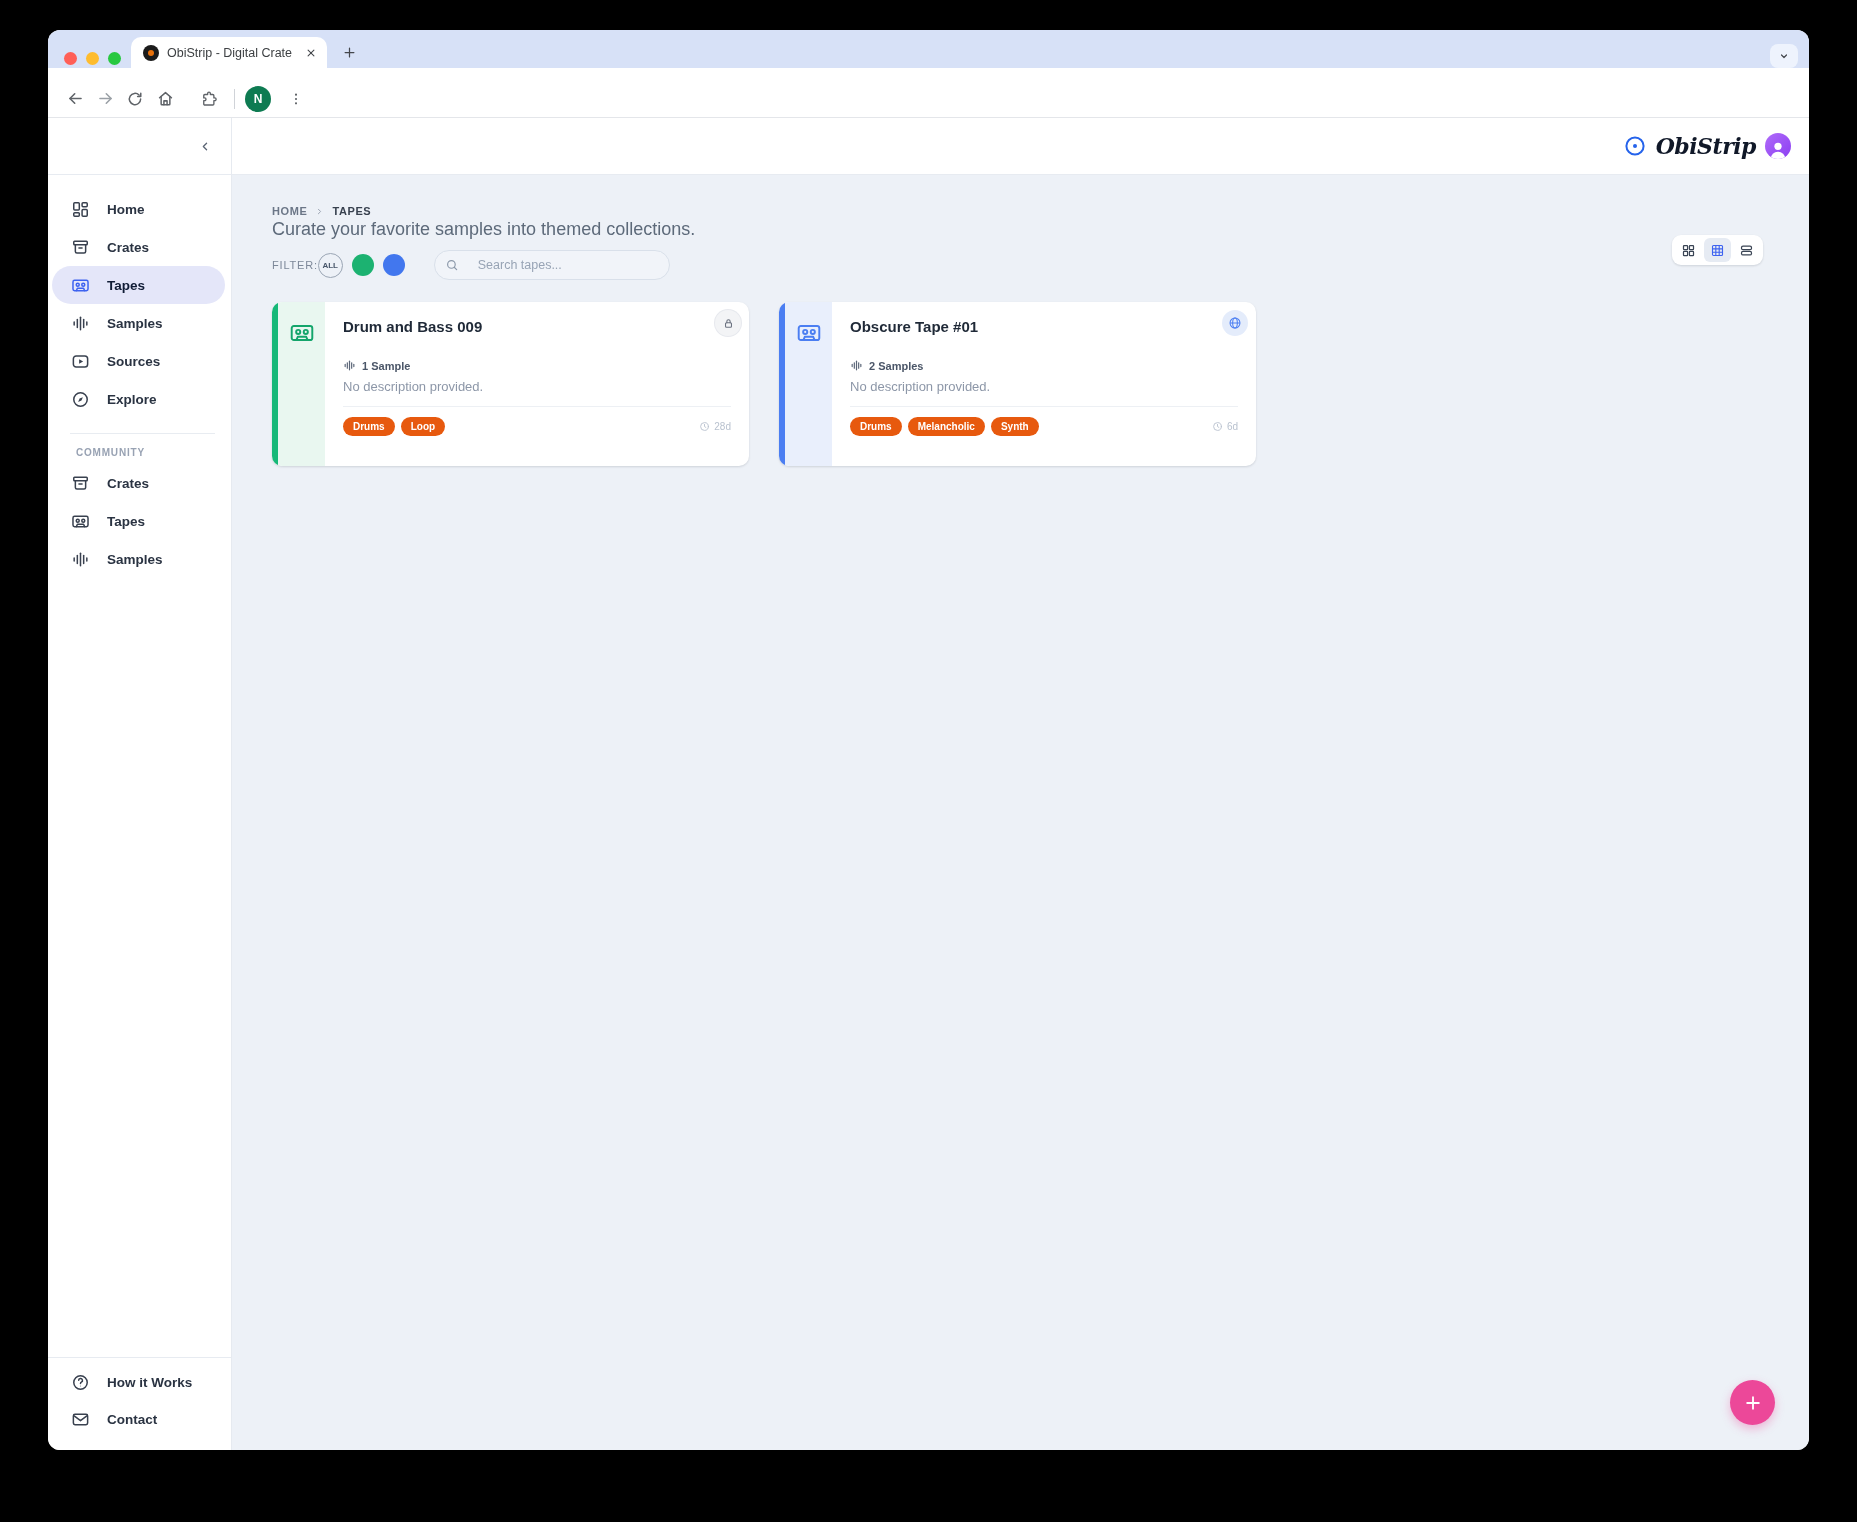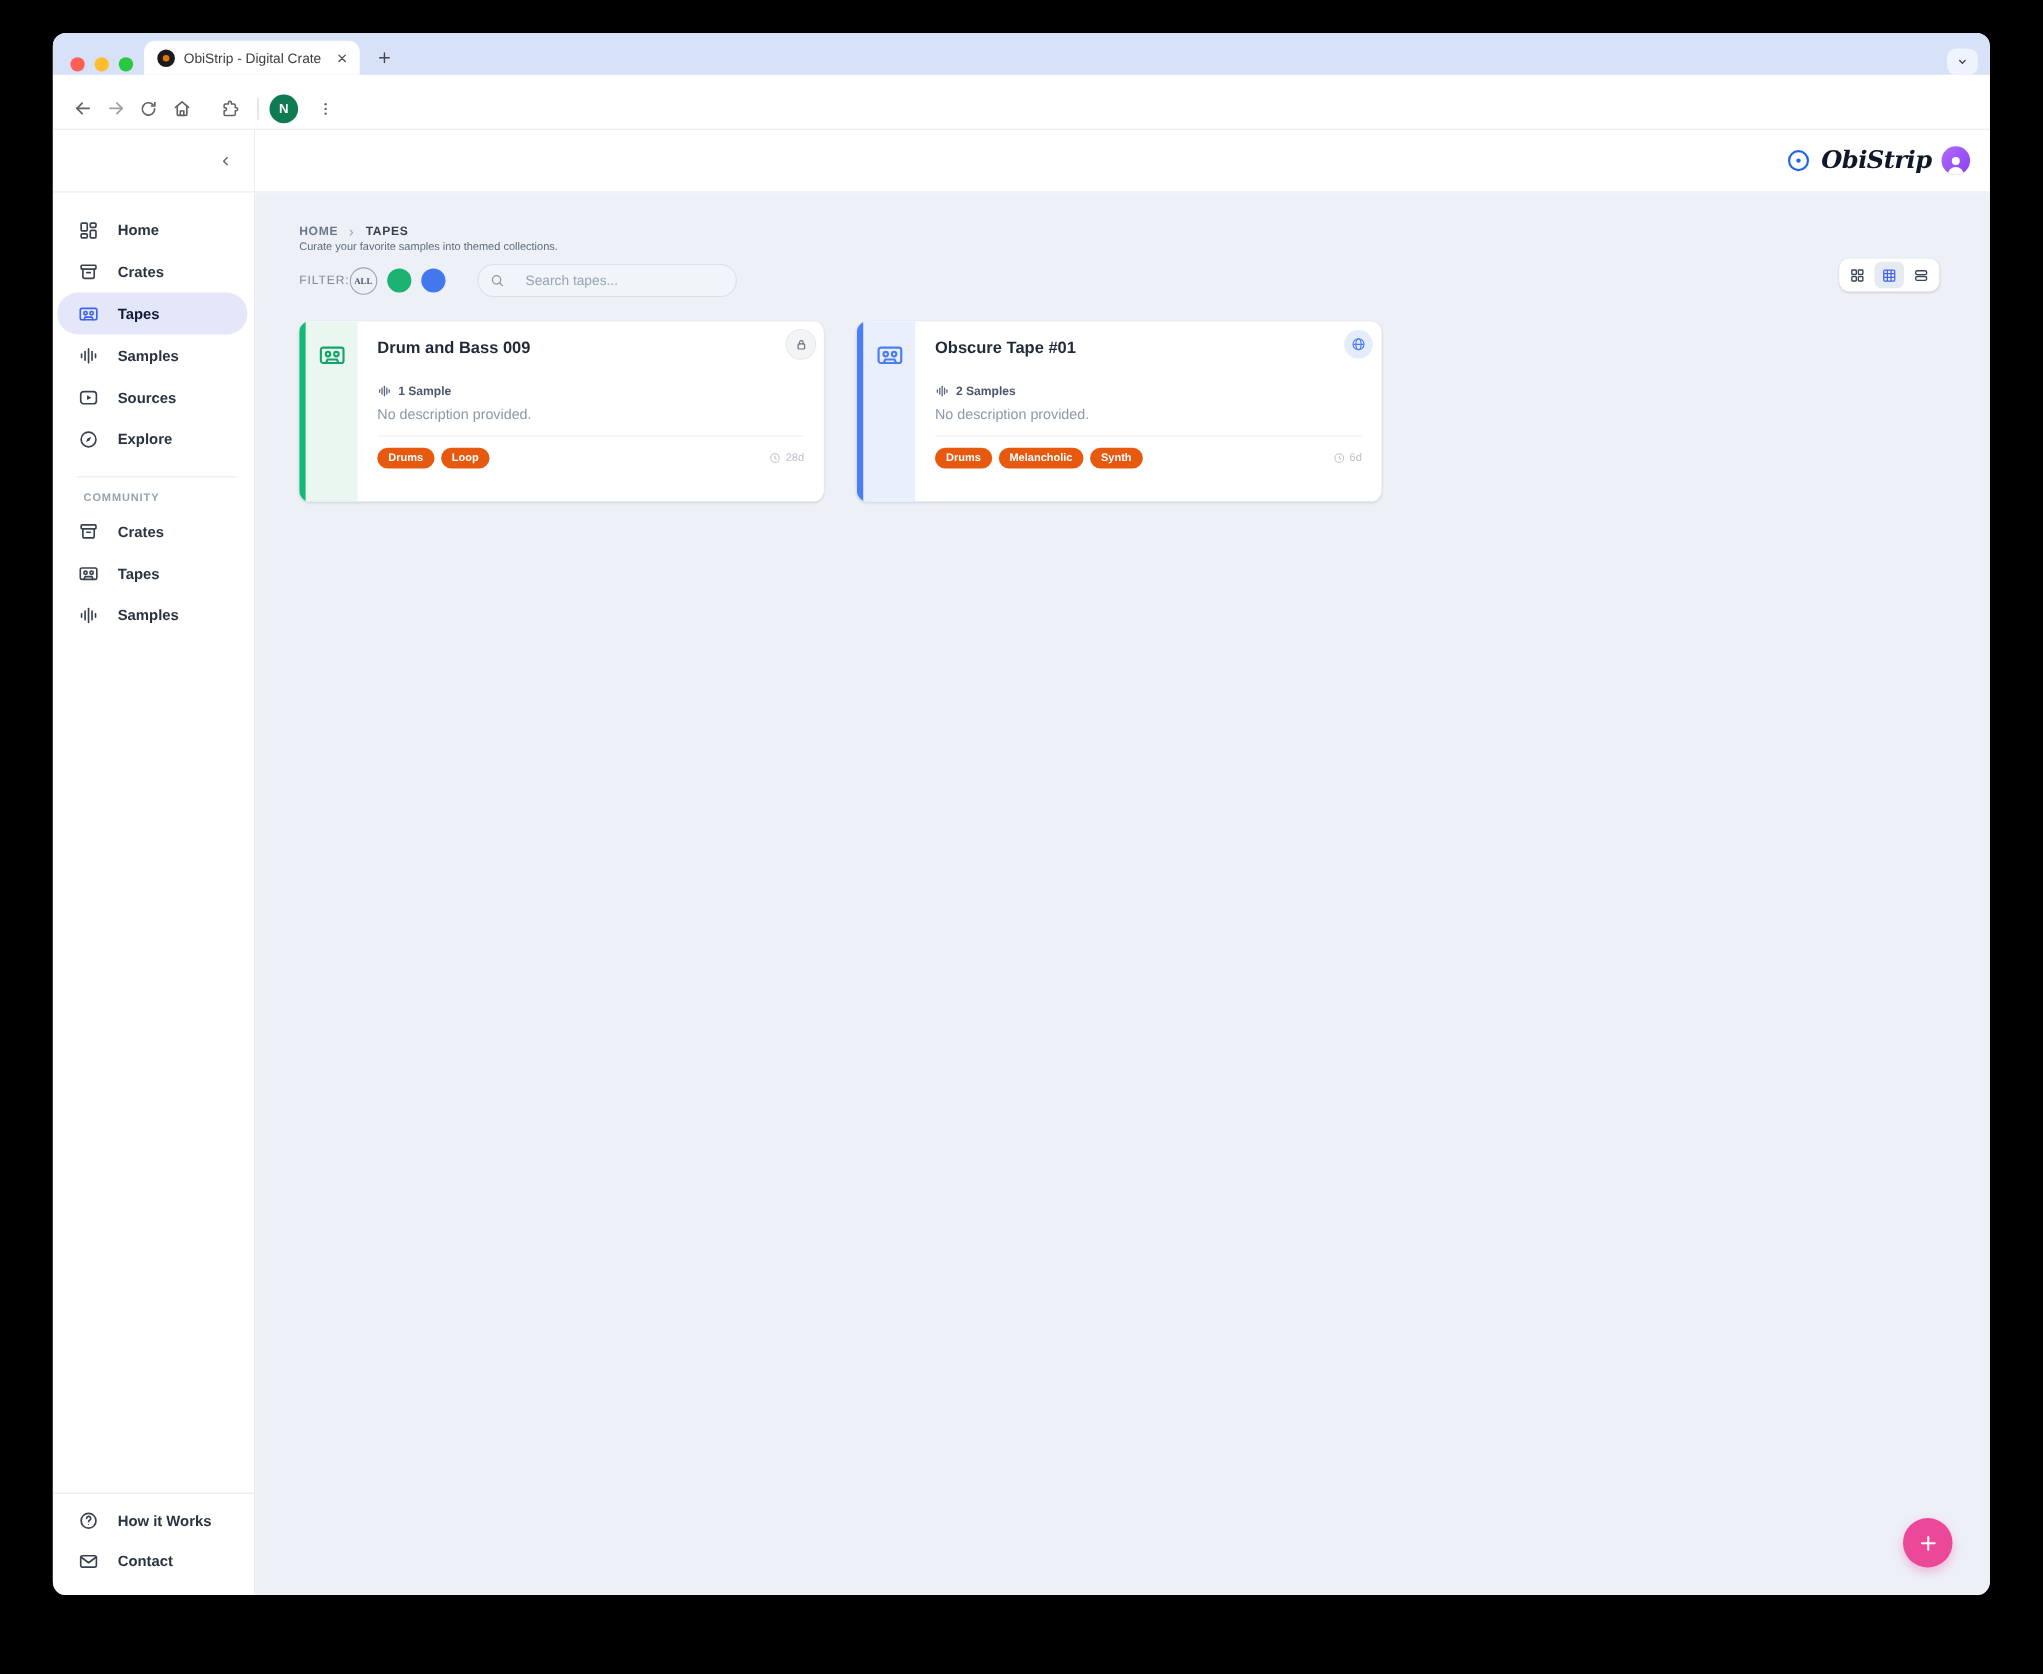--- a/index.html
+++ b/index.html
@@ -51,25 +51,25 @@
   .brand-disc { color:#2563eb; width:24px; height:24px; display:flex; align-items:center; justify-content:center; }
   .brand-word { font-family:"DejaVu Serif", serif; font-style:italic; font-weight:800; font-size:22px; color:#101828; letter-spacing:-.5px; }
   .brand-avatar { width:26px; height:26px; border-radius:50%; background:linear-gradient(135deg,#b06cf9,#8b3df2); display:flex; align-items:flex-end; justify-content:center; overflow:hidden; }
 
   .content { flex:1; background:#edf1f7; position:relative; padding:30px 46px 0 40px; }
   .crumbs { display:flex; align-items:center; gap:8px; }
   .crumb-home { font-size:11px; font-weight:700; letter-spacing:.6px; color:#6b7687; }
   .crumb-sep { color:#9aa4b2; display:flex; }
   .crumb-cur { font-size:11px; font-weight:700; letter-spacing:.6px; color:#38414f; }
   .page-title { margin-top:12px; font-size:30px; line-height:38px; font-weight:700; color:#141e2c; letter-spacing:-.3px; }
-  .page-sub { margin-top:2px; font-size:10px; color:#5d6a7a; }
+  .page-sub { margin-top:2px; font-size:18px; color:#5d6a7a; }
 
   .filter-row { margin-top:10px; display:flex; align-items:center; height:30px; }
   .filter-label { font-size:11px; font-weight:400; letter-spacing:.8px; color:#7d8899; margin-right:0; }
-  .chip-all { width:25px; height:25px; border-radius:50%; border:1.5px solid #9aa5b4; color:#475569; font-size:8px; font-weight:700; display:flex; align-items:center; justify-content:center; margin-right:9px; background:transparent;font-family:Liberation Serif, serif; }
+  .chip-all { width:25px; height:25px; border-radius:50%; border:1.5px solid #9aa5b4; color:#475569; font-size:8px; font-weight:700; display:flex; align-items:center; justify-content:center; margin-right:9px; background:transparent; }
   .dot { width:22px; height:22px; border-radius:50%; margin-right:9px; }
   .dot.green { background:#1cb271; }
   .dot.blue { background:#4277ee; }
   .searchbox { margin-left:20px; width:236px; height:30px; border-radius:15px; background:#f1f4f9; border:1px solid #d9e0ea; display:flex; align-items:center; padding:0 10px; gap:19px; }
   .searchbox svg { color:#8b98a9; flex:none; }
   .searchbox input { border:none; outline:none; background:transparent; font-size:12.5px; color:#334155; width:100%; font-family:"Liberation Sans", sans-serif; }
   .searchbox input::placeholder { color:#98a4b5; }
 
   .view-toggle { position:absolute; top:60px; right:46px; background:#fff; border-radius:9px; padding:3px; display:flex; gap:2px; box-shadow:0 1px 2px rgba(16,24,40,.08), 0 1px 3px rgba(16,24,40,.06); }
   .vt-btn { width:27px; height:24px; border-radius:6px; display:flex; align-items:center; justify-content:center; color:#3a4454; }

